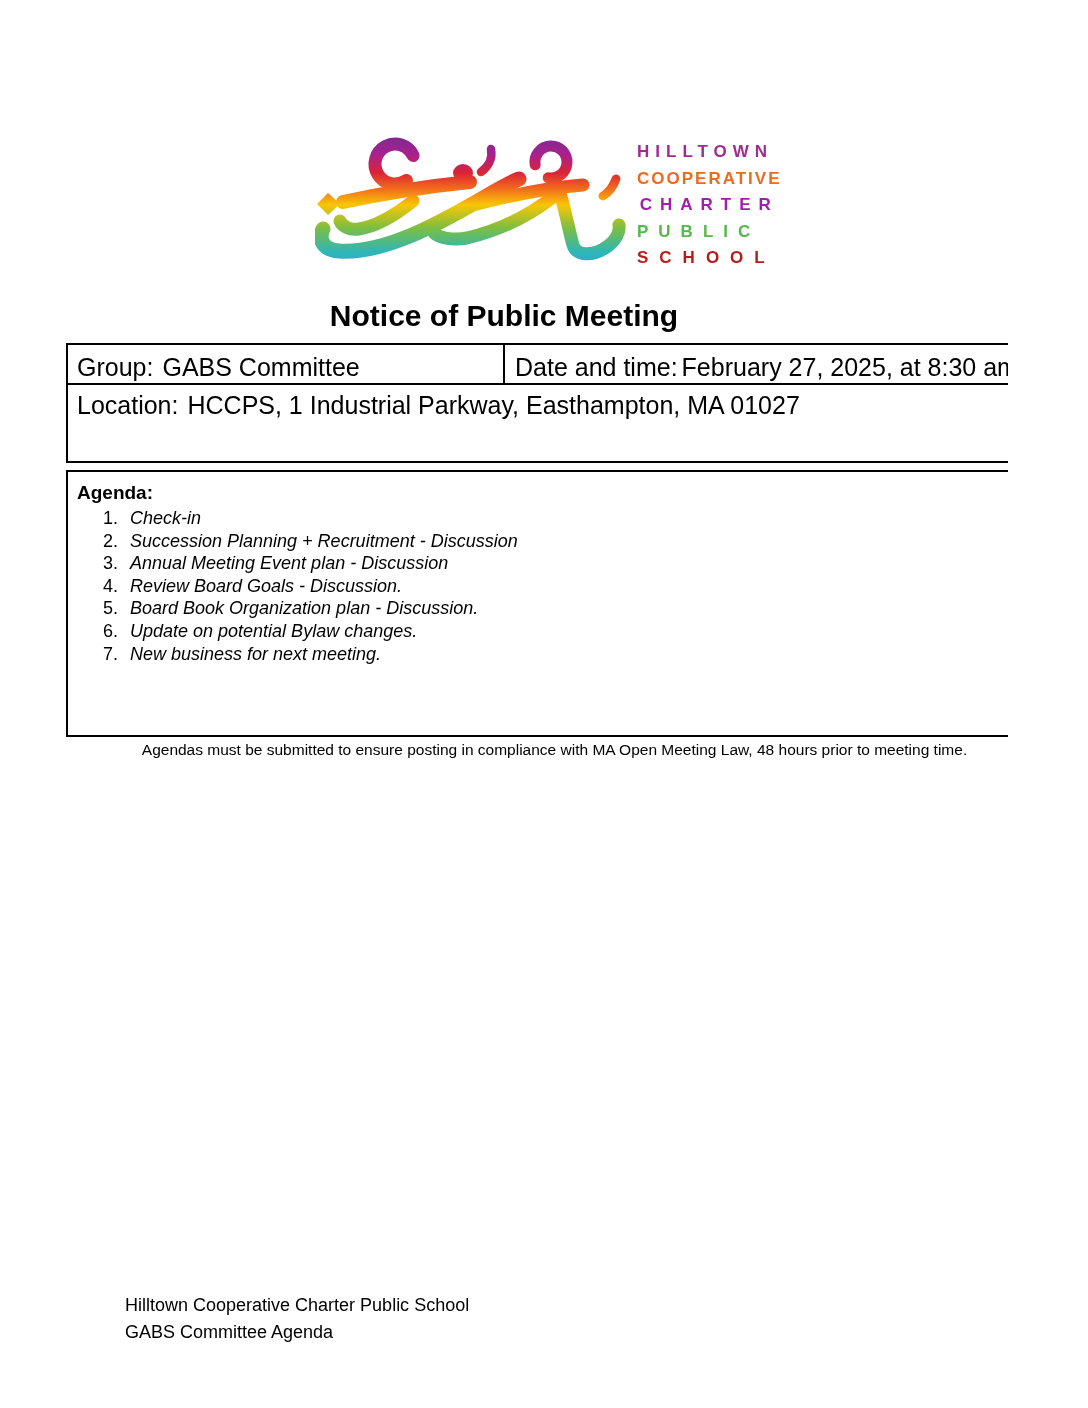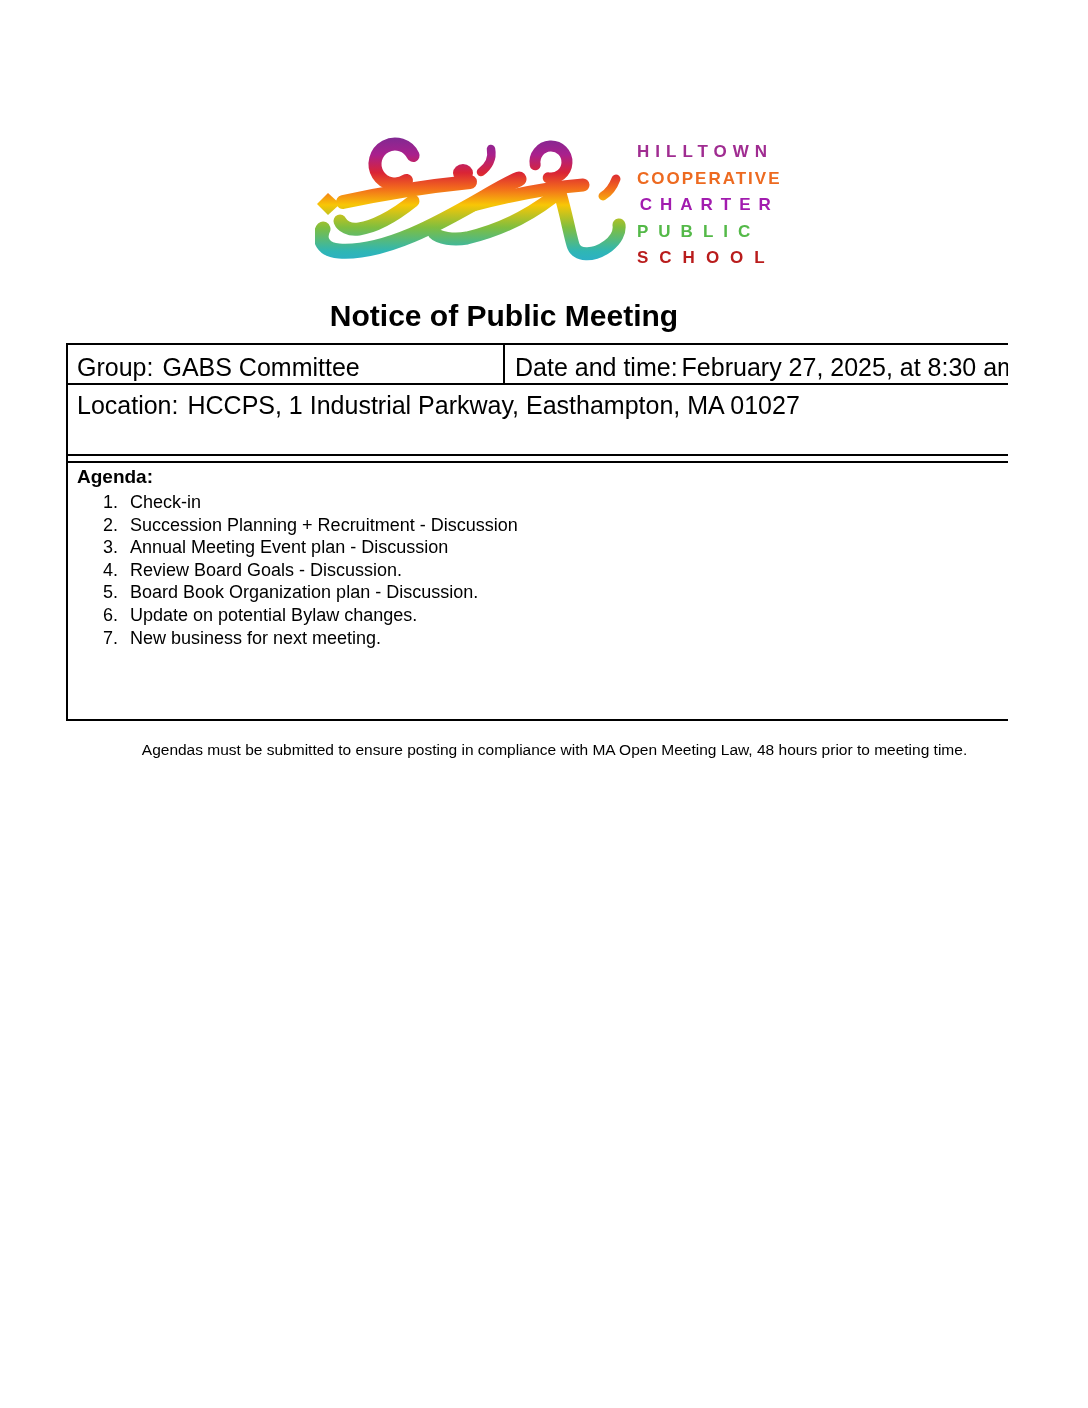--- a/index.html
+++ b/index.html
@@ -33,29 +33,29 @@
   }
   .r1{display:flex;height:38px;border-bottom:2px solid #000;}
   .c1{width:437px;border-right:2px solid #000;padding:8px 0 0 9px;box-sizing:border-box;}
   .c2{flex:1;padding:8px 0 0 10px;}
   .r2{height:80px;padding:6px 0 0 9px;box-sizing:content-box;height:70px;}
   .lbl,.val{font-weight:normal;font-size:25px;}
   .lbl{margin-right:9px;}
   .lbl-single{margin-right:4px;}
   
   .agenda{
-    position:absolute;left:66px;top:454px;width:953px;height:267px;
+    position:absolute;left:66px;top:470px;width:953px;height:267px;
     border:2px solid #000;box-sizing:border-box;
     padding:10px 0 0 9px;
   }
   .agenda-label{font-weight:bold;font-size:19px;line-height:22px;}
   .agenda-list{margin-top:3px;}
   .ag-row{display:flex;line-height:22.6px;font-size:18px;}
   .ag-num{width:27px;margin-left:26px;flex:none;}
-  .ag-txt{flex:1;}
+  .ag-txt{flex:1;font-style:italic;}
   
   .note{
     position:absolute;left:78px;top:741px;width:953px;
     text-align:center;font-size:15.5px;
   }
   .footer{position:absolute;left:125px;top:1292px;font-size:18px;line-height:27px;}
 </style>
 </head>
 <body>
 
@@ -148,14 +148,18 @@
         </div>
         <div class="ag-row">
           <span class="ag-num">7.</span>
           <span class="ag-txt">New business for next meeting.</span>
         </div>
       </div>
   </div>
 
   <div class="note">Agendas must be submitted to ensure posting in compliance with MA Open Meeting Law, 48 hours prior to meeting time.</div>
 
+  <div class="footer">
+    <div>Hilltown Cooperative Charter Public School</div>
+    <div>GABS Committee Agenda</div>
+  </div>
 
 </div>
 
 </body></html>

